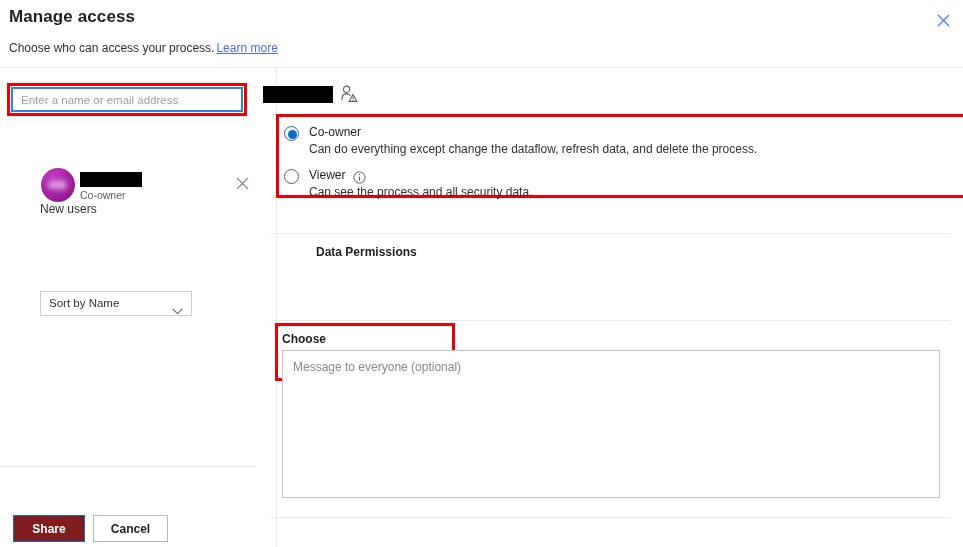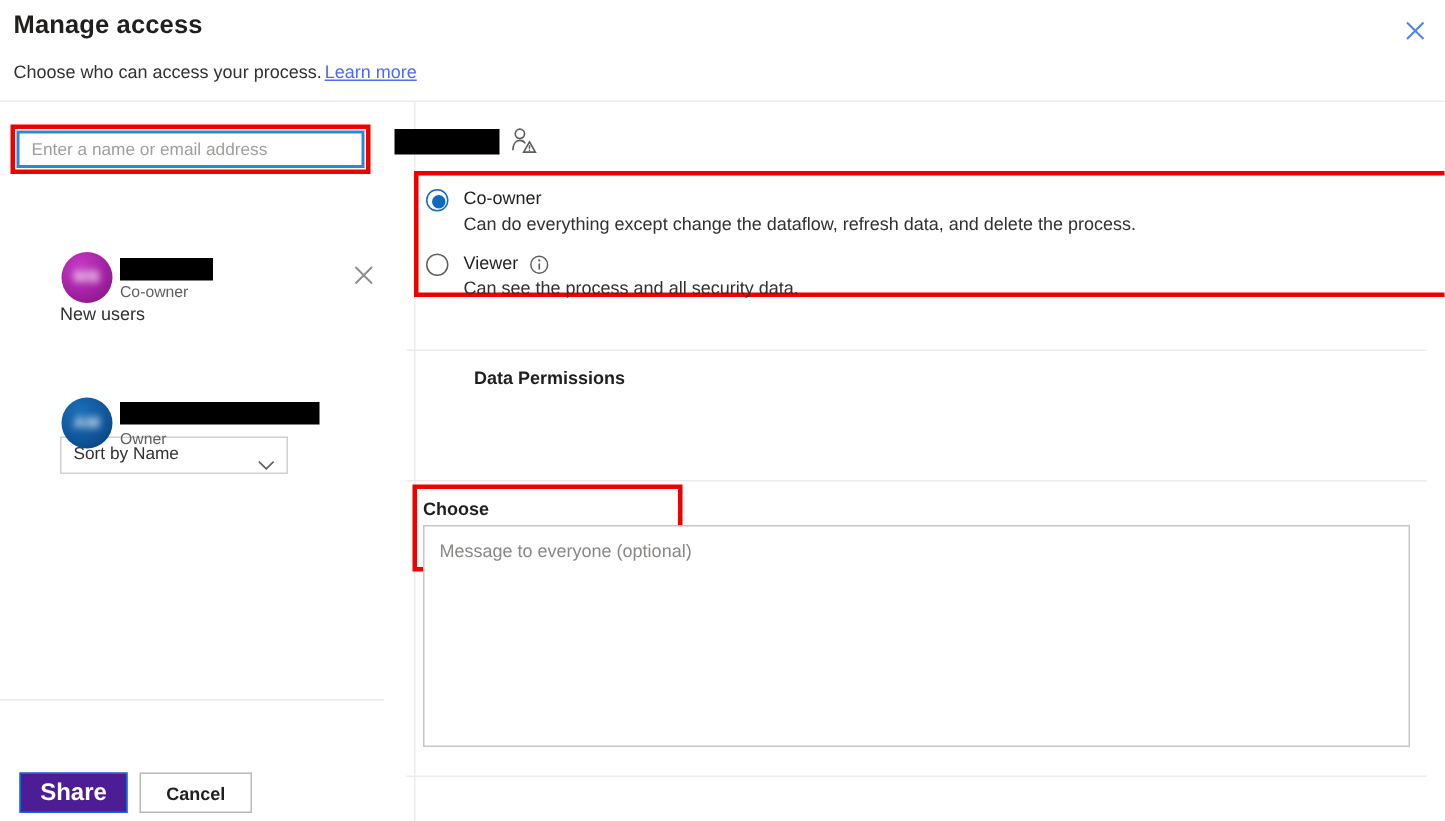--- a/index.html
+++ b/index.html
@@ -210,25 +210,25 @@
     white-space: nowrap;
   }
   #action-buttons {
     position: absolute;
     left: 13px; top: 447px;
     display: flex;
     gap: 8px;
   }
   #share-button {
     width: 72px; height: 27px;
-    background: #4c1d95;
+    background: #7f1d1d;
     color: #ffffff;
     border: 1px solid #1668d8;
     font-family: "Liberation Sans", sans-serif;
-    font-size: 16px;
+    font-size: 12px;
     font-weight: bold;
     cursor: pointer;
     padding: 0;
   }
   #cancel-button {
     width: 75px; height: 27px;
     background: #ffffff;
     color: #201f1e;
     border: 1px solid #b9b8b6;
     font-family: "Liberation Sans", sans-serif;
@@ -411,27 +411,20 @@
 
   <div id="sort-select">
     <span id="sort-select-label">Sort by Name</span>
     <span id="sort-chevron">
       <svg width="11" height="7" viewBox="0 0 11 7">
         <path d="M0.6 0.8 L5.5 5.6 L10.4 0.8" stroke="#605e5c" stroke-width="1.1" fill="none"></path>
       </svg>
     </span>
   </div>
 
-  <div class="person-row" style="top:197px;">
-    <div class="avatar blue">
-      <span class="initials">AM</span>
-    </div>
-    <div class="redact" style="left:80px; top:3px; width:133px;"></div>
-    <div class="person-sub" style="left:80px; top:22px;">Owner</div>
-  </div>
 
   <div id="left-footer-divider"></div>
 
 
   <div id="action-buttons">
     <button id="share-button">Share</button>
     <button id="cancel-button">Cancel</button>
   </div>
 </div>
 

